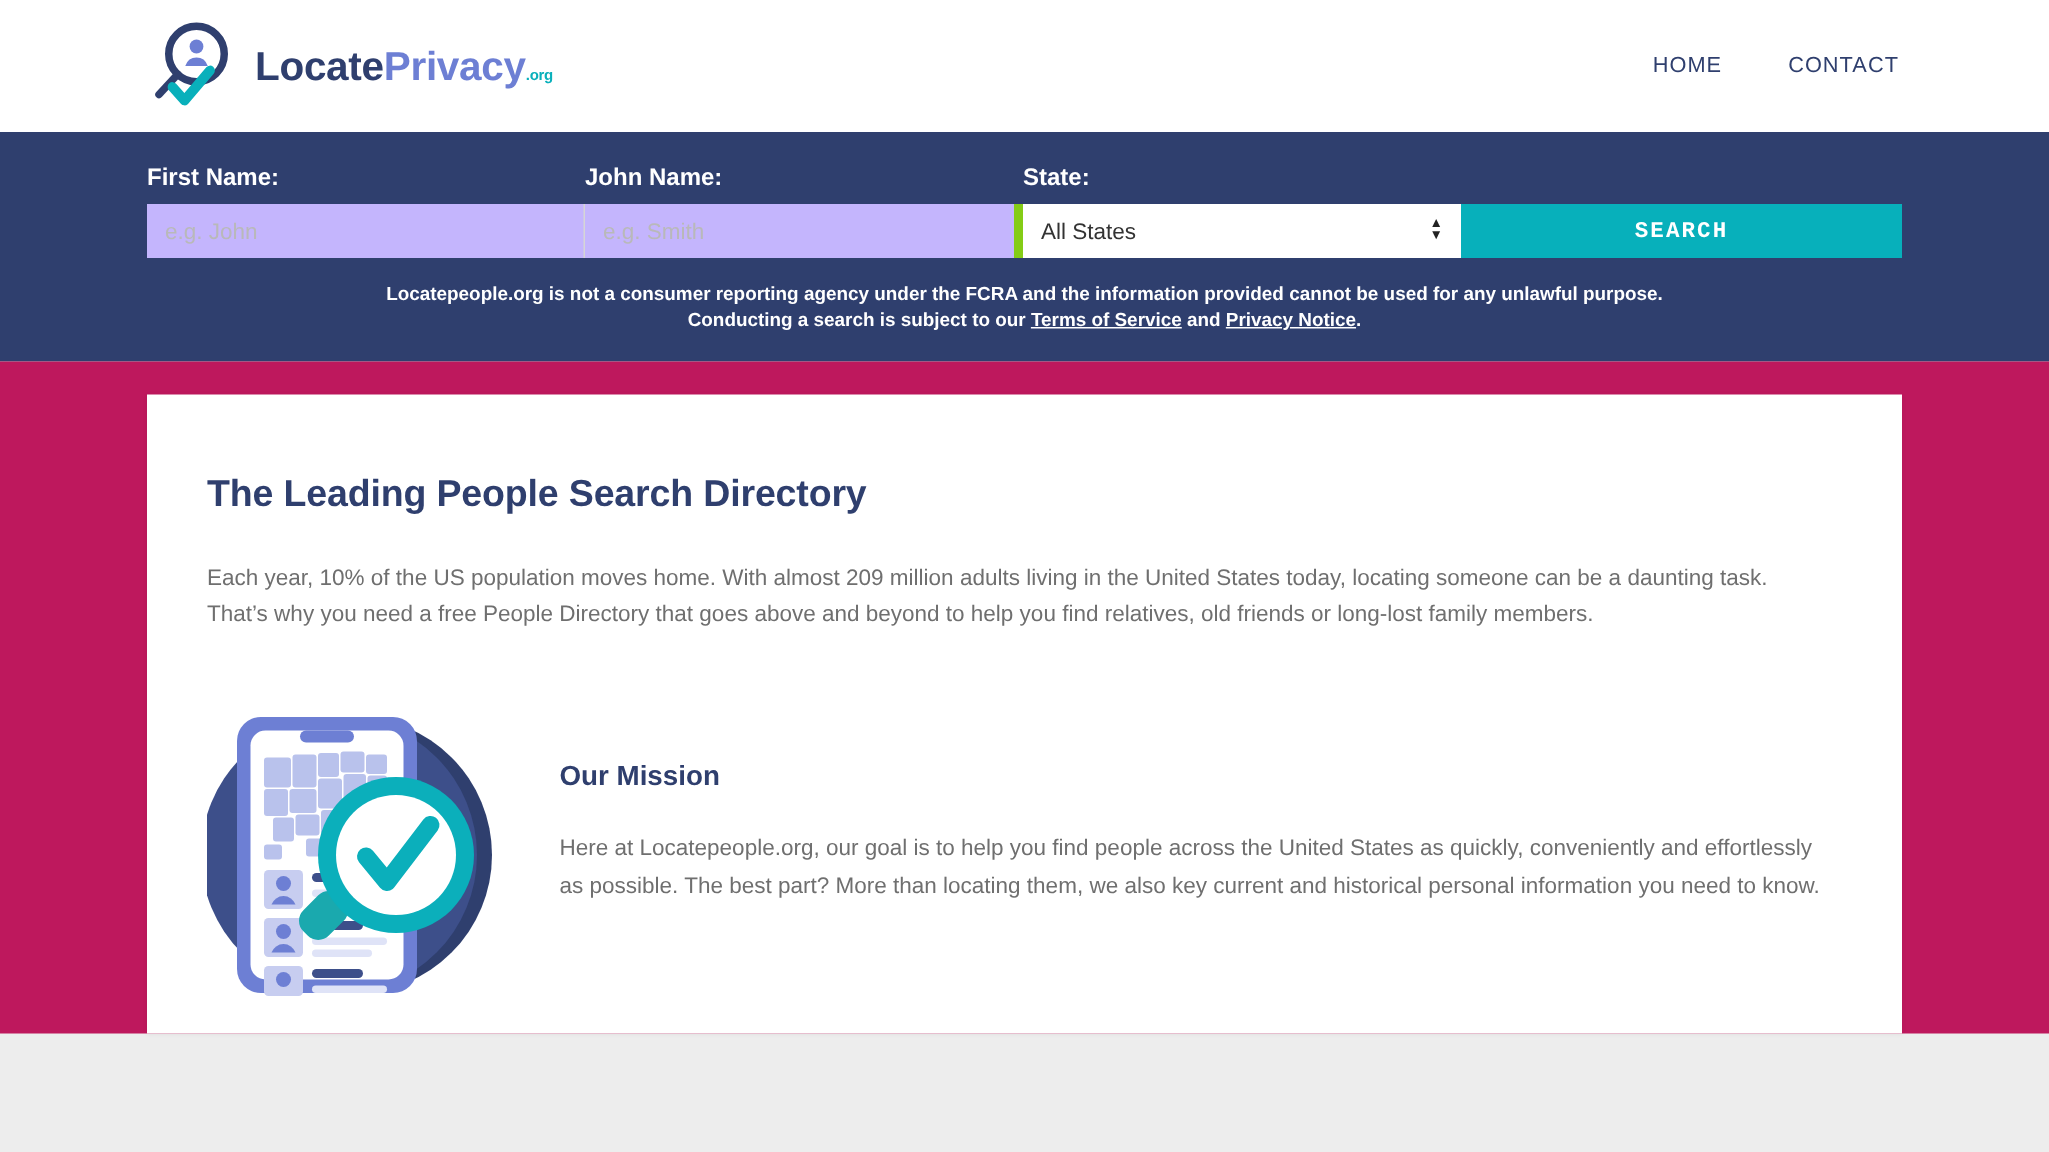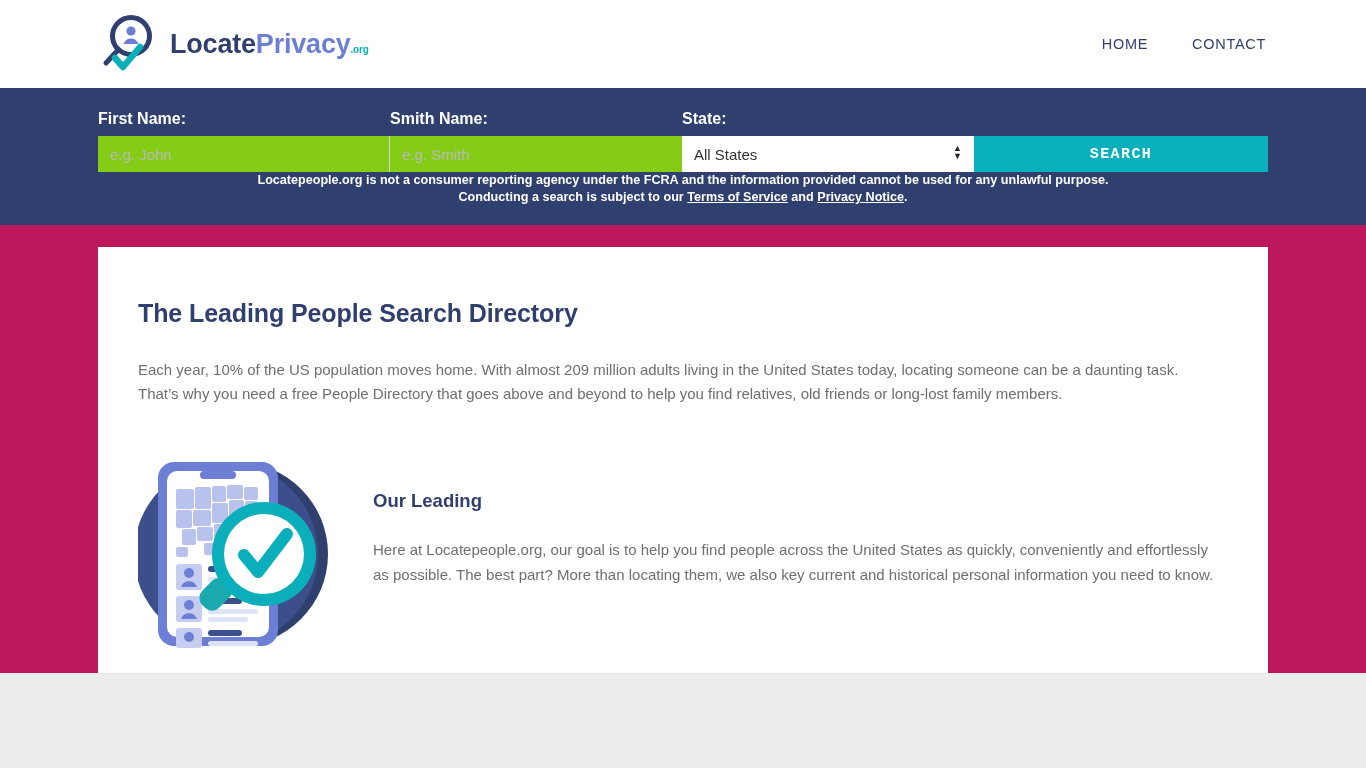--- a/index.html
+++ b/index.html
@@ -71,21 +71,21 @@
   .lbl-state { width: 292px; }
 
   .search-row {
     display: flex;
     height: 36px;
   }
   .field {
     height: 36px;
     border: 0;
     outline: 0;
-    background: #84cc16;
+    background: #c4b5fd;
     font-family: "Liberation Sans", sans-serif;
     font-size: 15px;
     color: #333;
     padding: 0 12px;
   }
   .field::placeholder { color: #b9b9b9; }
   .field-first { width: 292px; border-right: 1px solid #d6d6d6; }
   .field-last  { width: 292px; border-right: 6px solid #84cc16; }
 
   .state-select {
@@ -120,20 +120,21 @@
     border: 0;
     color: #ffffff;
     font-family: Liberation Mono, monospace;
     font-size: 15px;
     font-weight: bold;
     letter-spacing: 1.4px;
     cursor: pointer;
   }
 
   .disclaimer {
+    margin-top: 16px;
     text-align: center;
     color: #ffffff;
     font-size: 12.6px;
     font-weight: bold;
     line-height: 1.38;
   }
   .disclaimer a {
     color: #ffffff;
     text-decoration: underline;
   }
@@ -205,21 +206,21 @@
     <a class="nav-link" href="#">HOME</a>
     <a class="nav-link" href="#">CONTACT</a>
   </nav>
 
 </header>
 
 <section class="search-band">
 
   <div class="search-row-labels">
     <div class="lbl-first">First Name:</div>
-    <div class="lbl-last">Smith Name:</div>
+    <div class="lbl-last">John Name:</div>
     <div class="lbl-state">State:</div>
   </div>
 
   <form class="search-row">
     <input class="field field-first" type="text" placeholder="e.g. John" style="">
     <input class="field field-last" type="text" placeholder="e.g. Smith" style="">
     <div class="select-wrap">
       <select class="state-select">
         <option>All States</option>
       </select>
@@ -297,20 +298,20 @@
           <rect x="110" y="100" width="16" height="66" rx="3" fill="#3d4f8a"></rect>
           <rect x="106" y="140" width="24" height="34" rx="10" fill="#1aa9ae"></rect>
         </g>
 
         <circle cx="126" cy="100" r="52" fill="#0bafbb"></circle>
         <circle cx="126" cy="100" r="40" fill="#ffffff"></circle>
         <polyline points="106,101 120,118 149,80" fill="none" stroke="#0bafbb" stroke-width="12" stroke-linecap="round" stroke-linejoin="round"></polyline>
       </svg>
 
       <div class="mission-body">
-        <h2 class="sub-title">Our Leading</h2>
+        <h2 class="sub-title">Our Mission</h2>
         <p class="body-copy">Here at Locatepeople.org, our goal is to help you find people across the United States as quickly, conveniently and effortlessly as possible. The best part? More than locating them, we also key current and historical personal information you need to know.</p>
       </div>
 
     </div>
 
   </main>
 </div>
 
 </body></html>

